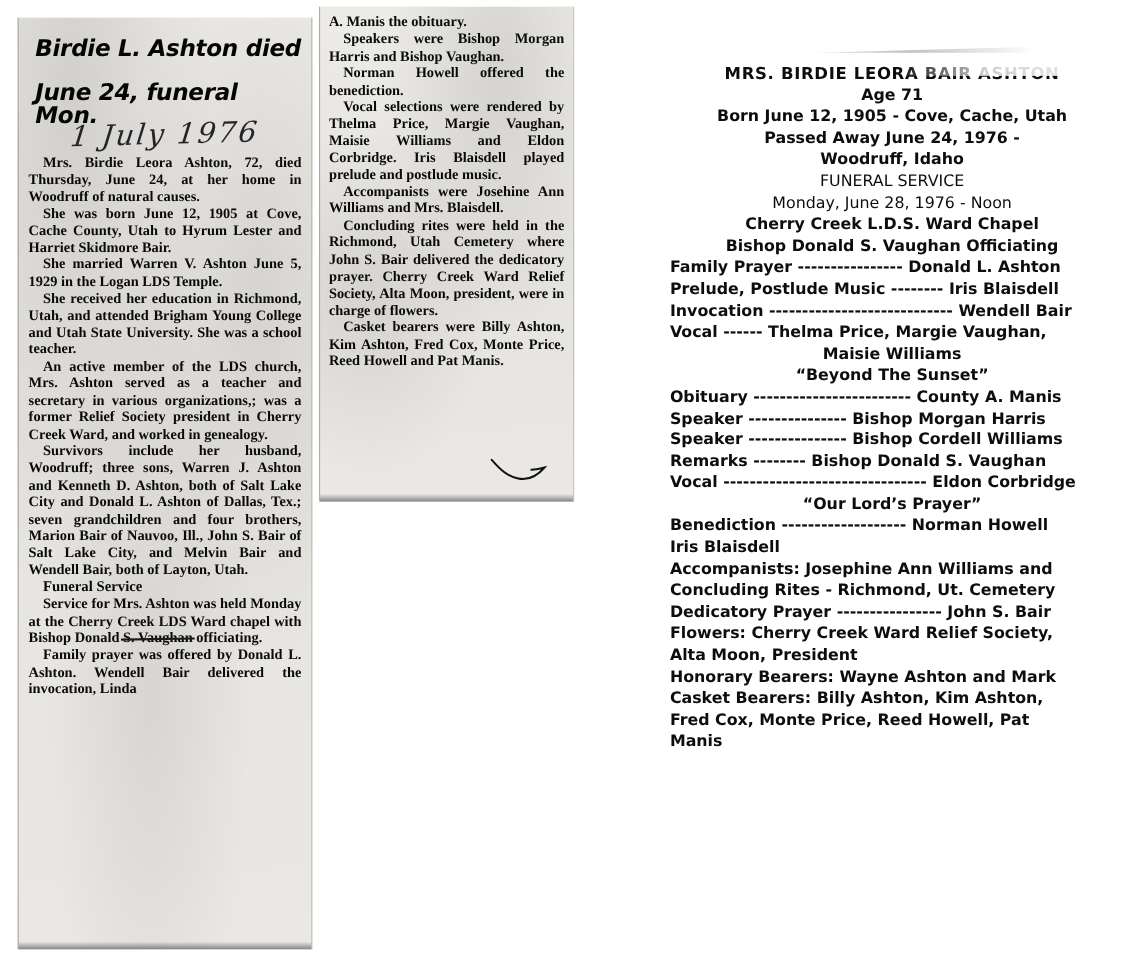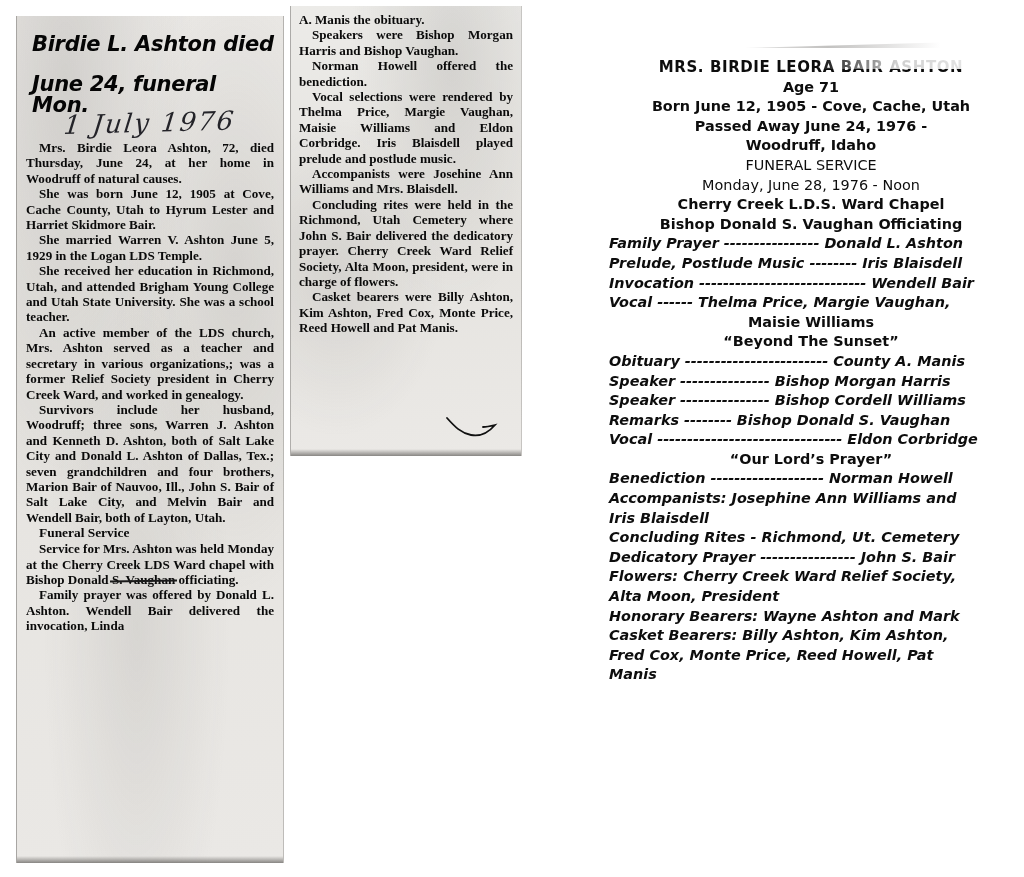--- a/index.html
+++ b/index.html
@@ -148,21 +148,21 @@
     color: #0d0d0d;
     box-sizing: border-box;
     margin-left: 36px;
   }
   .prog-line {
     font-size: 14.4px;
     line-height: 19.6px;
     white-space: pre-wrap;
   }
   .prog-center { text-align: center; }
-  .prog-left   { text-align: left; font-style: italic; }
+  .prog-left   { text-align: left; }
   .prog-right  { text-align: center; }
   .prog-head-top {
     font-size: 15px;
     letter-spacing: 0.6px;
     position: relative;
   }
   .fade-top::after {
     content: "";
     position: absolute;
     left: 52%;
@@ -253,22 +253,22 @@
     <div class="prog-line prog-center">“Beyond The Sunset”</div>
 
     <div class="prog-line prog-left prog-indent">Obituary ------------------------ County A. Manis</div>
     <div class="prog-line prog-left prog-indent">Speaker --------------- Bishop Morgan Harris</div>
     <div class="prog-line prog-left prog-indent">Speaker --------------- Bishop Cordell Williams</div>
     <div class="prog-line prog-left prog-indent">Remarks -------- Bishop Donald S. Vaughan</div>
     <div class="prog-line prog-left prog-indent">Vocal ------------------------------- Eldon Corbridge</div>
     <div class="prog-line prog-center">“Our Lord’s Prayer”</div>
     <div class="prog-line prog-left prog-indent">Benediction ------------------- Norman Howell</div>
 
+    <div class="prog-line prog-left prog-indent">Iris Blaisdell</div>
     <div class="prog-line prog-left prog-indent">Accompanists: Josephine Ann Williams and</div>
-    <div class="prog-line prog-left prog-indent">Iris Blaisdell</div>
     <div class="prog-line prog-left prog-indent">Concluding Rites - Richmond, Ut. Cemetery</div>
     <div class="prog-line prog-left prog-indent">Dedicatory Prayer ---------------- John S. Bair</div>
     <div class="prog-line prog-left prog-indent">Flowers: Cherry Creek Ward Relief Society,</div>
     <div class="prog-line prog-left prog-indent">Alta Moon, President</div>
     <div class="prog-line prog-left prog-indent">Honorary Bearers: Wayne Ashton and Mark</div>
     <div class="prog-line prog-left prog-indent">Casket Bearers: Billy Ashton, Kim Ashton,</div>
     <div class="prog-line prog-left prog-indent">Fred Cox, Monte Price, Reed Howell, Pat</div>
     <div class="prog-line prog-left prog-indent">Manis</div>
   </div>
 

